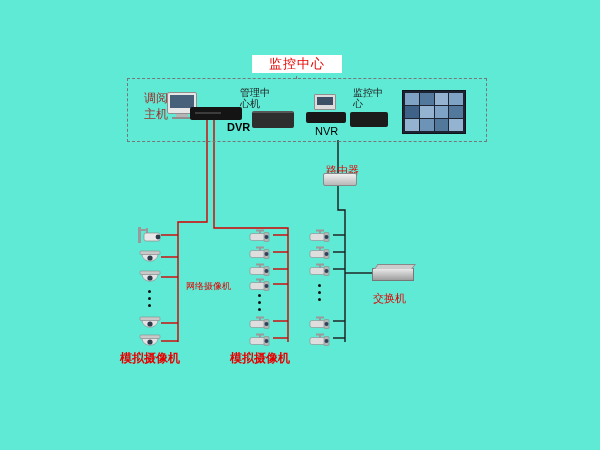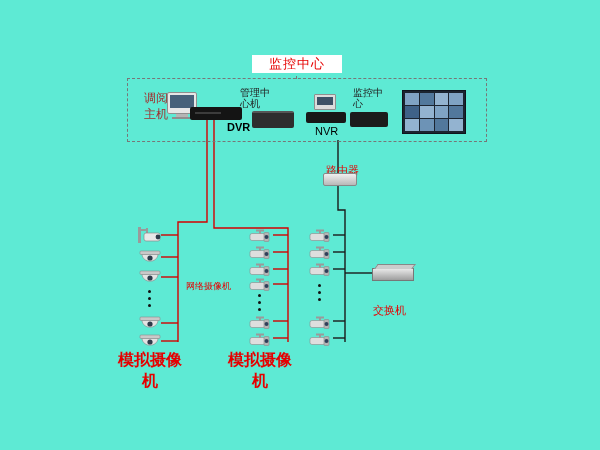--- a/index.html
+++ b/index.html
@@ -62,30 +62,30 @@
   
   .router-label{position:absolute;left:290px;top:163px;font-size:11px;color:#e60000;margin-left:36px;}
   .router-device{position:absolute;left:323px;top:173px;width:32px;height:11px;
                  background:linear-gradient(#efefef,#b8b8b8);border:1px solid #888;border-radius:2px;}
 
   
   .switch-device{position:absolute;left:372px;top:268px;width:40px;height:11px;
                  background:linear-gradient(#e8e8e8,#9e9e9e);border:1px solid #777;}
   .switch-device::before{content:"";position:absolute;left:3px;top:-5px;width:36px;height:4px;
                  background:#cccccc;border:1px solid #888;border-bottom:none;transform:skewX(-35deg);}
-  .switch-label{position:absolute;left:373px;top:291px;font-size:11px;color:#e60000;margin-top:12px;}
+  .switch-label{position:absolute;left:373px;top:291px;font-size:11px;color:#e60000;}
 
   
   .cam{position:absolute;}
   .dots{position:absolute;display:flex;flex-direction:column;gap:4px;}
   .dots i{width:3px;height:3px;background:#111;border-radius:50%;}
 
   
   .coax-label{position:absolute;left:186px;top:280px;font-size:9px;color:#e60000;}
-  .col-label{position:absolute;top:350px;width:72px;text-align:center;font-size:16px;
+  .col-label{position:absolute;top:350px;width:72px;text-align:center;font-size:12px;
              font-weight:bold;color:#e60000;}
   .col-label.c1{left:114px;}
   .col-label.c2{left:224px;}
   .col-label.c3{left:284px;}
 </style>
 </head>
 <body>
 
 <div class="stage">
 

